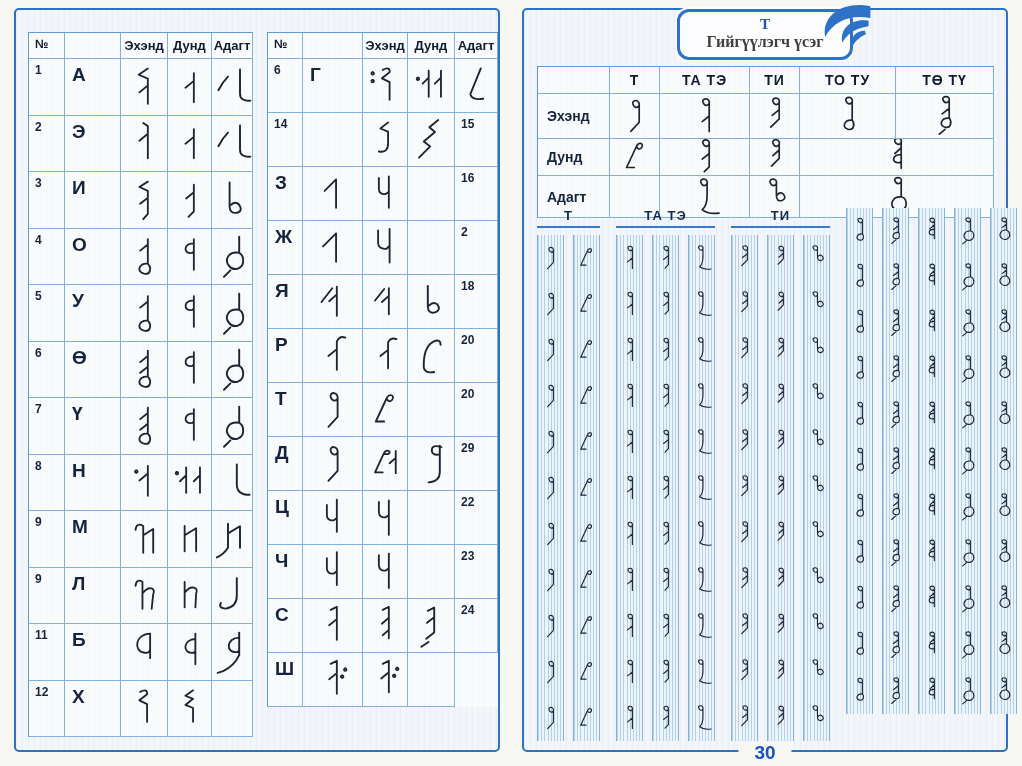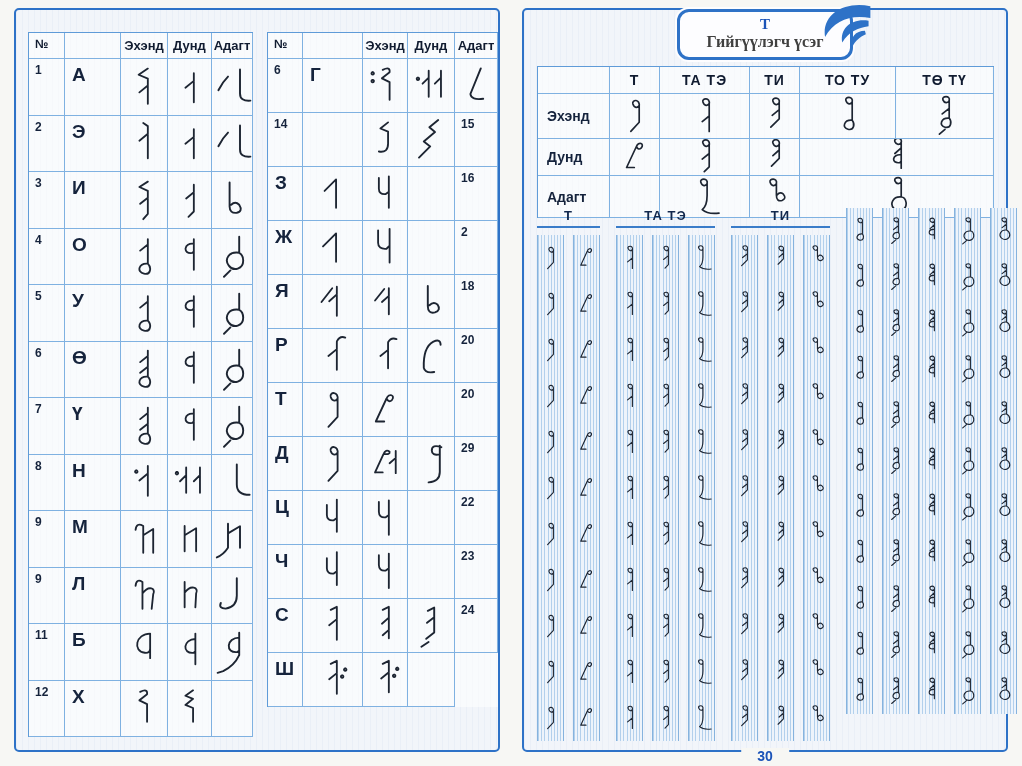--- a/index.html
+++ b/index.html
@@ -69,21 +69,21 @@
   .strips{display:flex;gap:9px;justify-content:center;}
   .strip{
     width:25px;height:506px;
     border-left:1px solid #86b3de;border-right:1px solid #86b3de;
     background:repeating-linear-gradient(to right,#b3d0ec 0 1px,#eef4fb 1px 3.2px);
     display:flex;flex-direction:column;justify-content:space-around;align-items:center;
   }
   .pagenum{
     position:absolute;bottom:-14px;left:50%;transform:translateX(-50%);
     background:#f7f7f4;padding:0 16px;
-    color:#1b53b8;font-weight:bold;font-size:14px;z-index:5;
+    color:#1b53b8;font-weight:bold;font-size:19px;z-index:5;
   }
 </style>
 </head>
 <body>
 
 <div>
 
   <section class="page" id="page-left">
     <div class="ltable" id="ltable-0" style="left:12px;top:22px;grid-template-columns:36px 56px 47px 44px 41px;grid-template-rows:26px repeat(12,56.5px);">
         <div class="cell hdr num">№</div>

